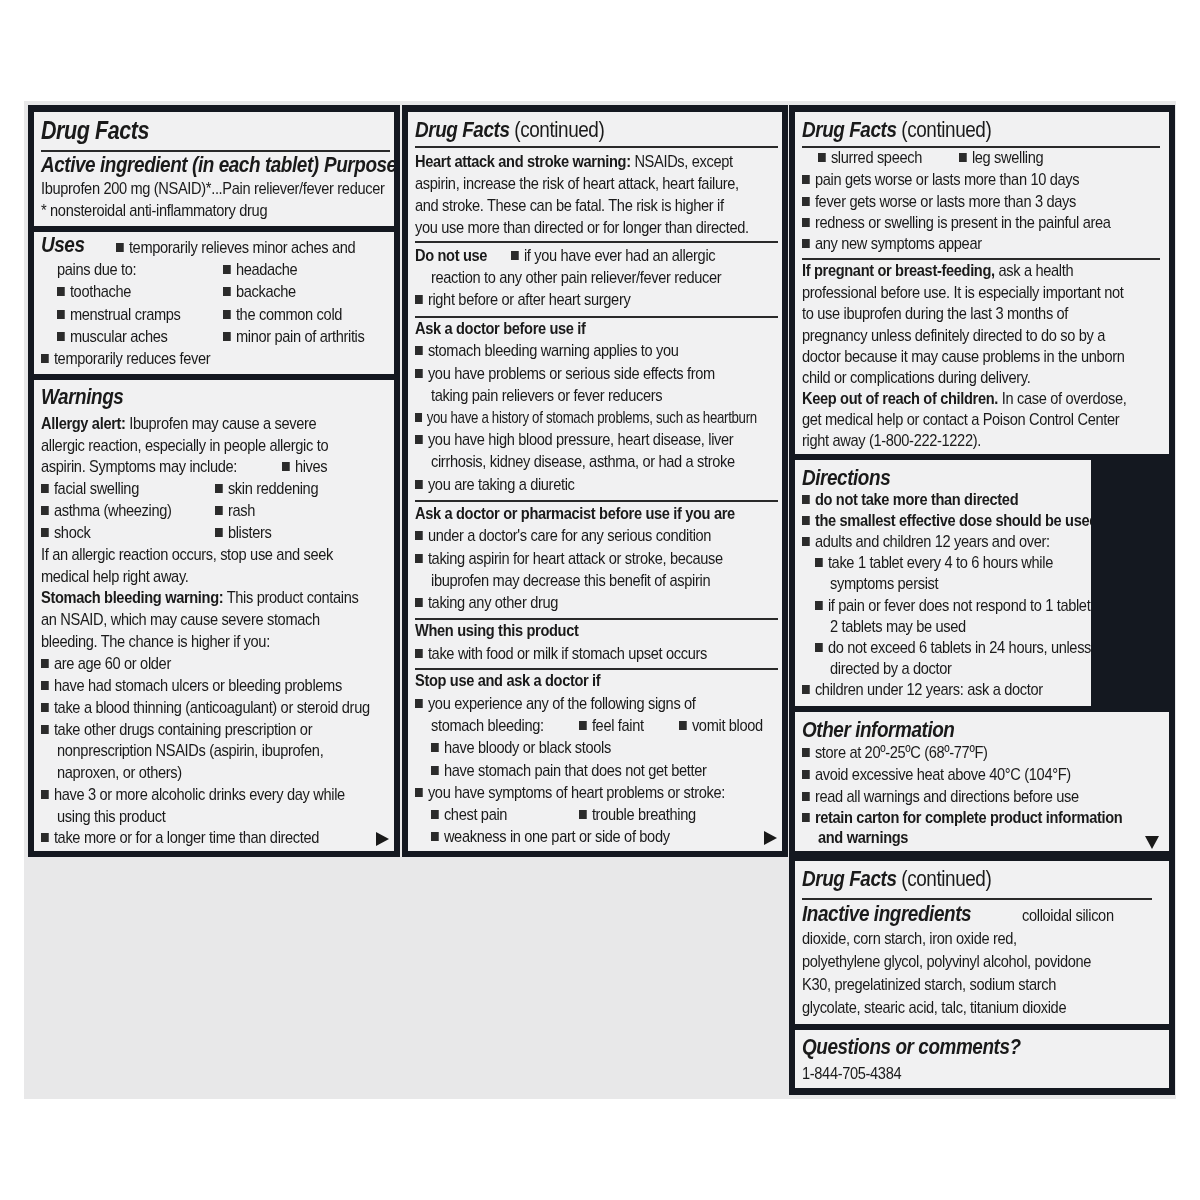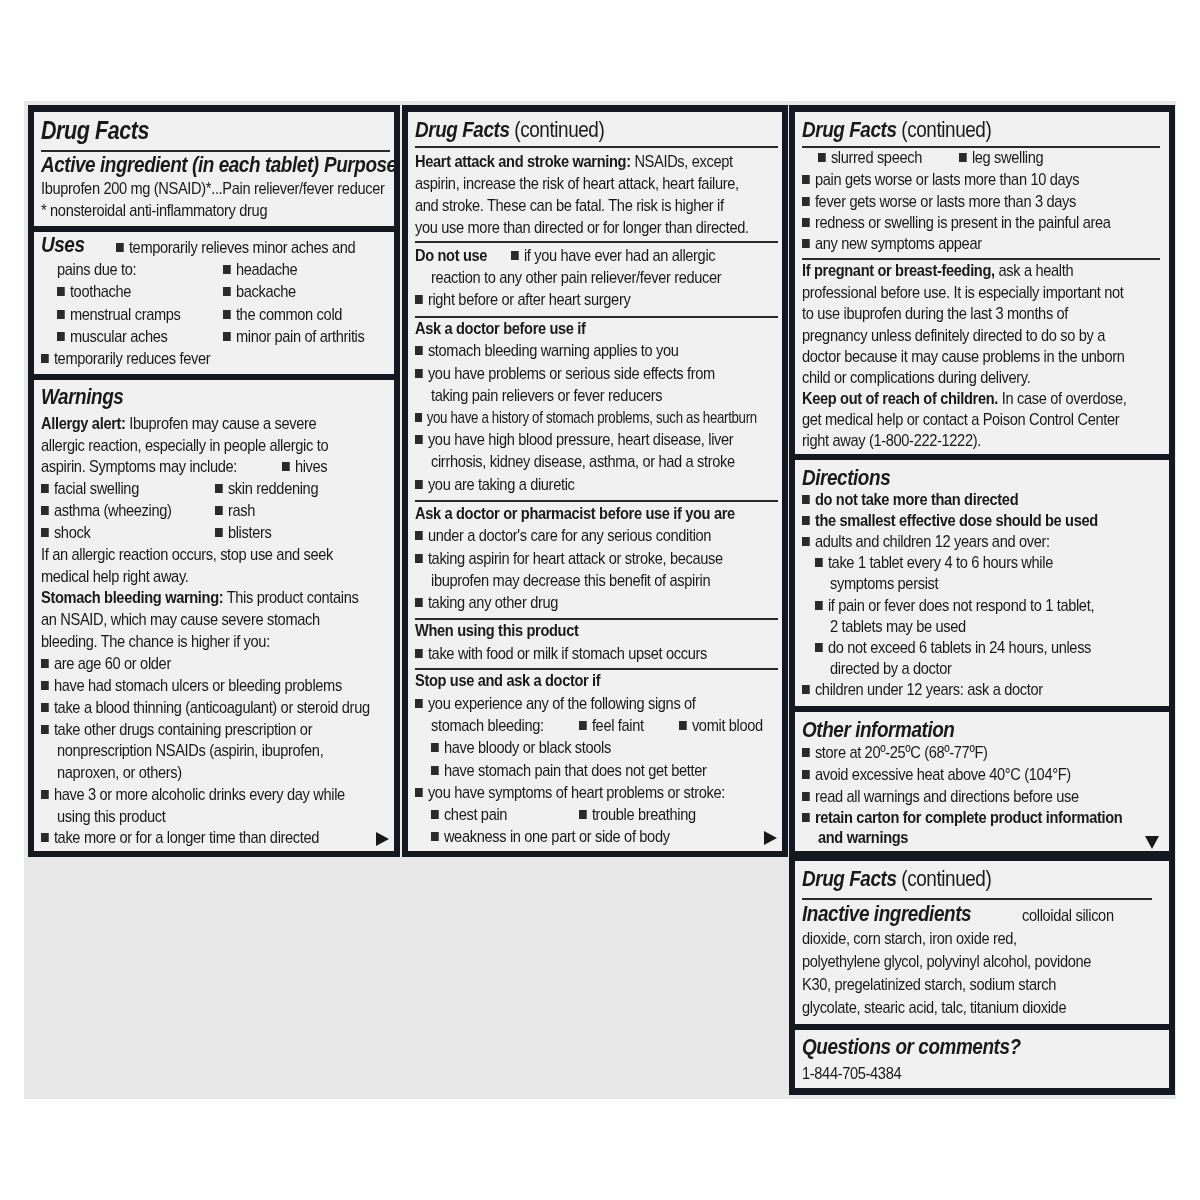--- a/index.html
+++ b/index.html
@@ -145,21 +145,21 @@
   <div class="t cond" style="left:7px;top:148px;"><span class="b">If pregnant or breast-feeding,</span><span> ask a health</span></div>
   <div class="t cond" style="left:7px;top:170px;">professional before use. It is especially important not</div>
   <div class="t cond" style="left:7px;top:191px;">to use ibuprofen during the last 3 months of</div>
   <div class="t cond" style="left:7px;top:213px;">pregnancy unless definitely directed to do so by a</div>
   <div class="t cond" style="left:7px;top:234px;">doctor because it may cause problems in the unborn</div>
   <div class="t cond" style="left:7px;top:255px;">child or complications during delivery.</div>
   <div class="t cond" style="left:7px;top:276px;"><span class="b">Keep out of reach of children.</span><span> In case of overdose,</span></div>
   <div class="t cond" style="left:7px;top:297px;">get medical help or contact a Poison Control Center</div>
   <div class="t cond" style="left:7px;top:318px;">right away (1-800-222-1222).</div>
 </div>
-<div class="panel" style="left:795px;top:460px;width:374px;height:246px;">
+<div class="panel" style="left:795px;top:460px;width:296px;height:246px;">
   <div class="t h2 cond" style="left:7px;top:5px;">Directions</div>
   <div class="t cond b" style="left:7px;top:29px;"><span class="sq"></span><span>do not take more than directed</span></div>
   <div class="t cond b" style="left:7px;top:50px;"><span class="sq"></span><span>the smallest effective dose should be used</span></div>
   <div class="t cond" style="left:7px;top:71px;"><span class="sq"></span><span>adults and children 12 years and over:</span></div>
   <div class="t cond" style="left:20px;top:92px;"><span class="sq"></span><span>take 1 tablet every 4 to 6 hours while</span></div>
   <div class="t cond" style="left:35px;top:113px;">symptoms persist</div>
   <div class="t cond" style="left:20px;top:135px;"><span class="sq"></span><span>if pain or fever does not respond to 1 tablet,</span></div>
   <div class="t cond" style="left:35px;top:156px;">2 tablets may be used</div>
   <div class="t cond" style="left:20px;top:177px;"><span class="sq"></span><span>do not exceed 6 tablets in 24 hours, unless</span></div>
   <div class="t cond" style="left:35px;top:198px;">directed by a doctor</div>

